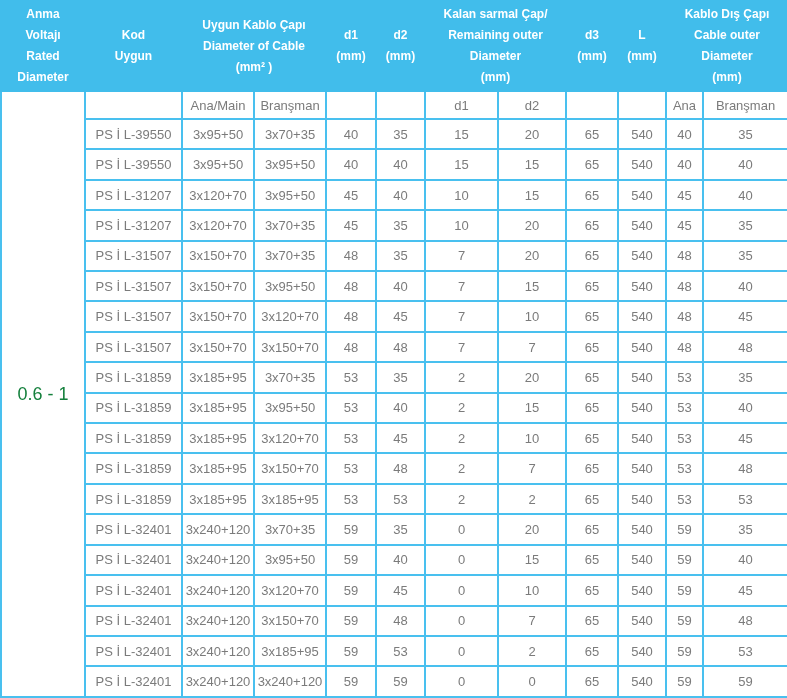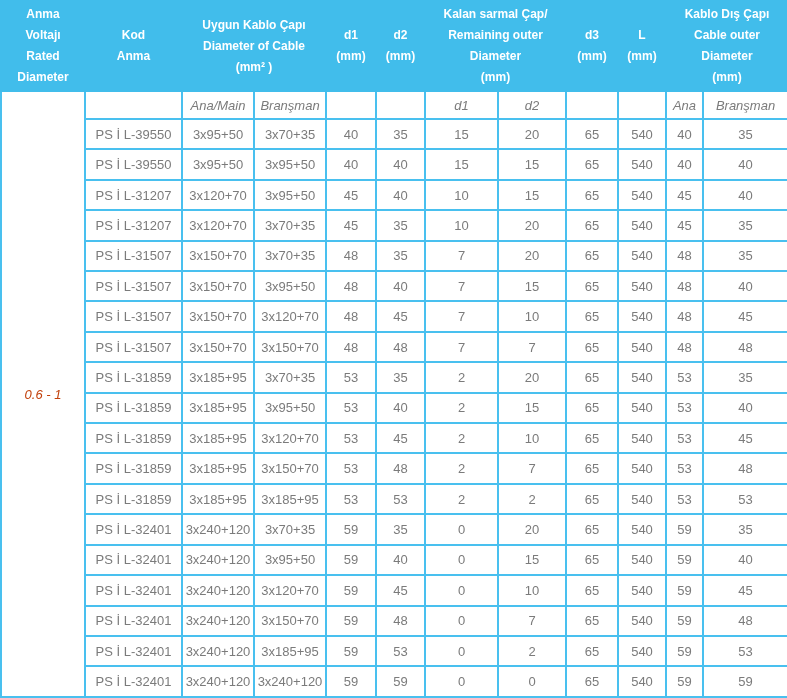--- a/index.html
+++ b/index.html
@@ -37,25 +37,24 @@
     height: 88px;
   }
   .spec-table tbody td {
     color: #7b7b7b;
     font-size: 13px;
     font-weight: normal;
     background: #ffffff;
   }
   .spec-table tr.subheader td {
     height: 26px;
-    font-style: italic;
   }
   .spec-table td.voltage {
-    font-size: 13px;
-    color: #c2410c;
+    font-size: 18px;
+    color: #15803d;
   }
   
   col.c1  { width: 84px; }
   col.c2  { width: 97px; }
   col.c3  { width: 72px; }
   col.c4  { width: 72px; }
   col.c5  { width: 50px; }
   col.c6  { width: 49px; }
   col.c7  { width: 73px; }
   col.c8  { width: 68px; }
@@ -82,21 +81,21 @@
       <col class="c11">
       <col class="c12">
   </colgroup>
   <thead>
     <tr id="header-row">
         <th colspan="1">Anma
 Voltajı
 Rated
 Diameter</th>
         <th colspan="1">Kod
-Anma</th>
+Uygun</th>
         <th colspan="2">Uygun Kablo Çapı
 Diameter of Cable
 (mm² )</th>
         <th colspan="1">d1
 (mm)</th>
         <th colspan="1">d2
 (mm)</th>
         <th colspan="2">Kalan sarmal Çap/
 Remaining outer
 Diameter

